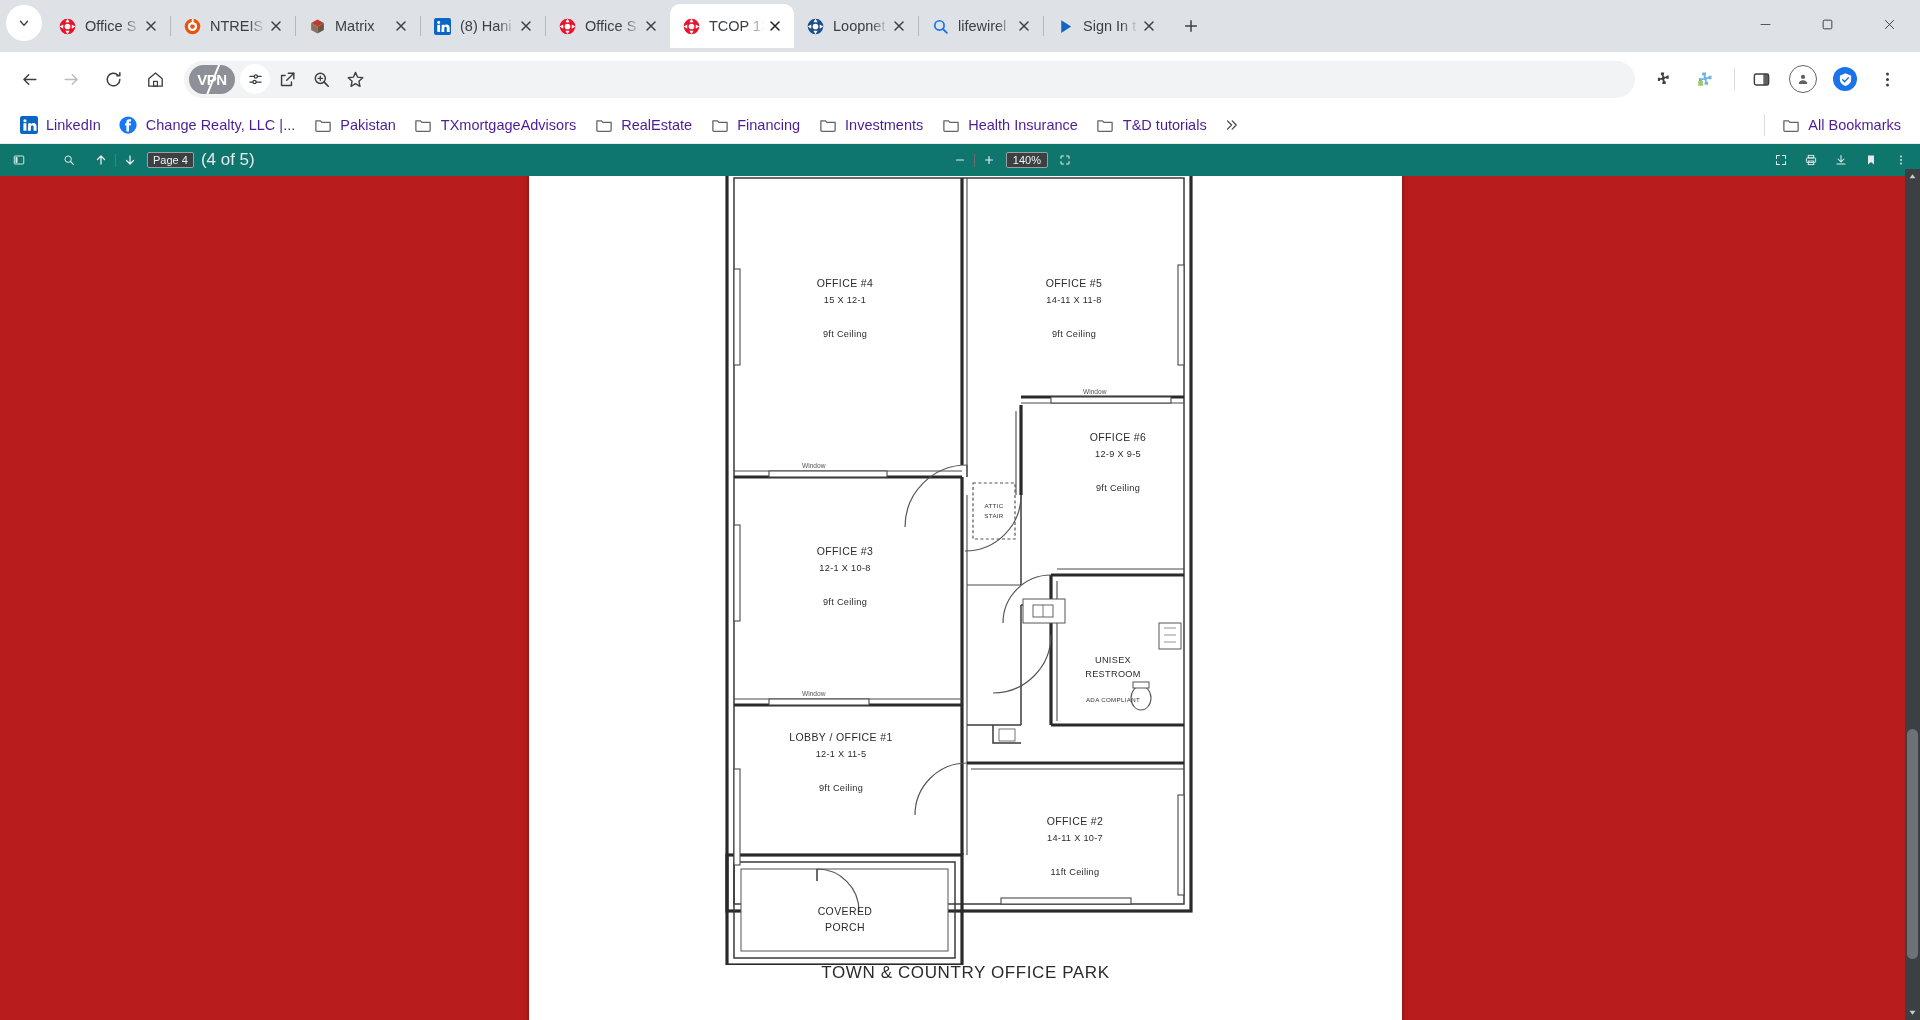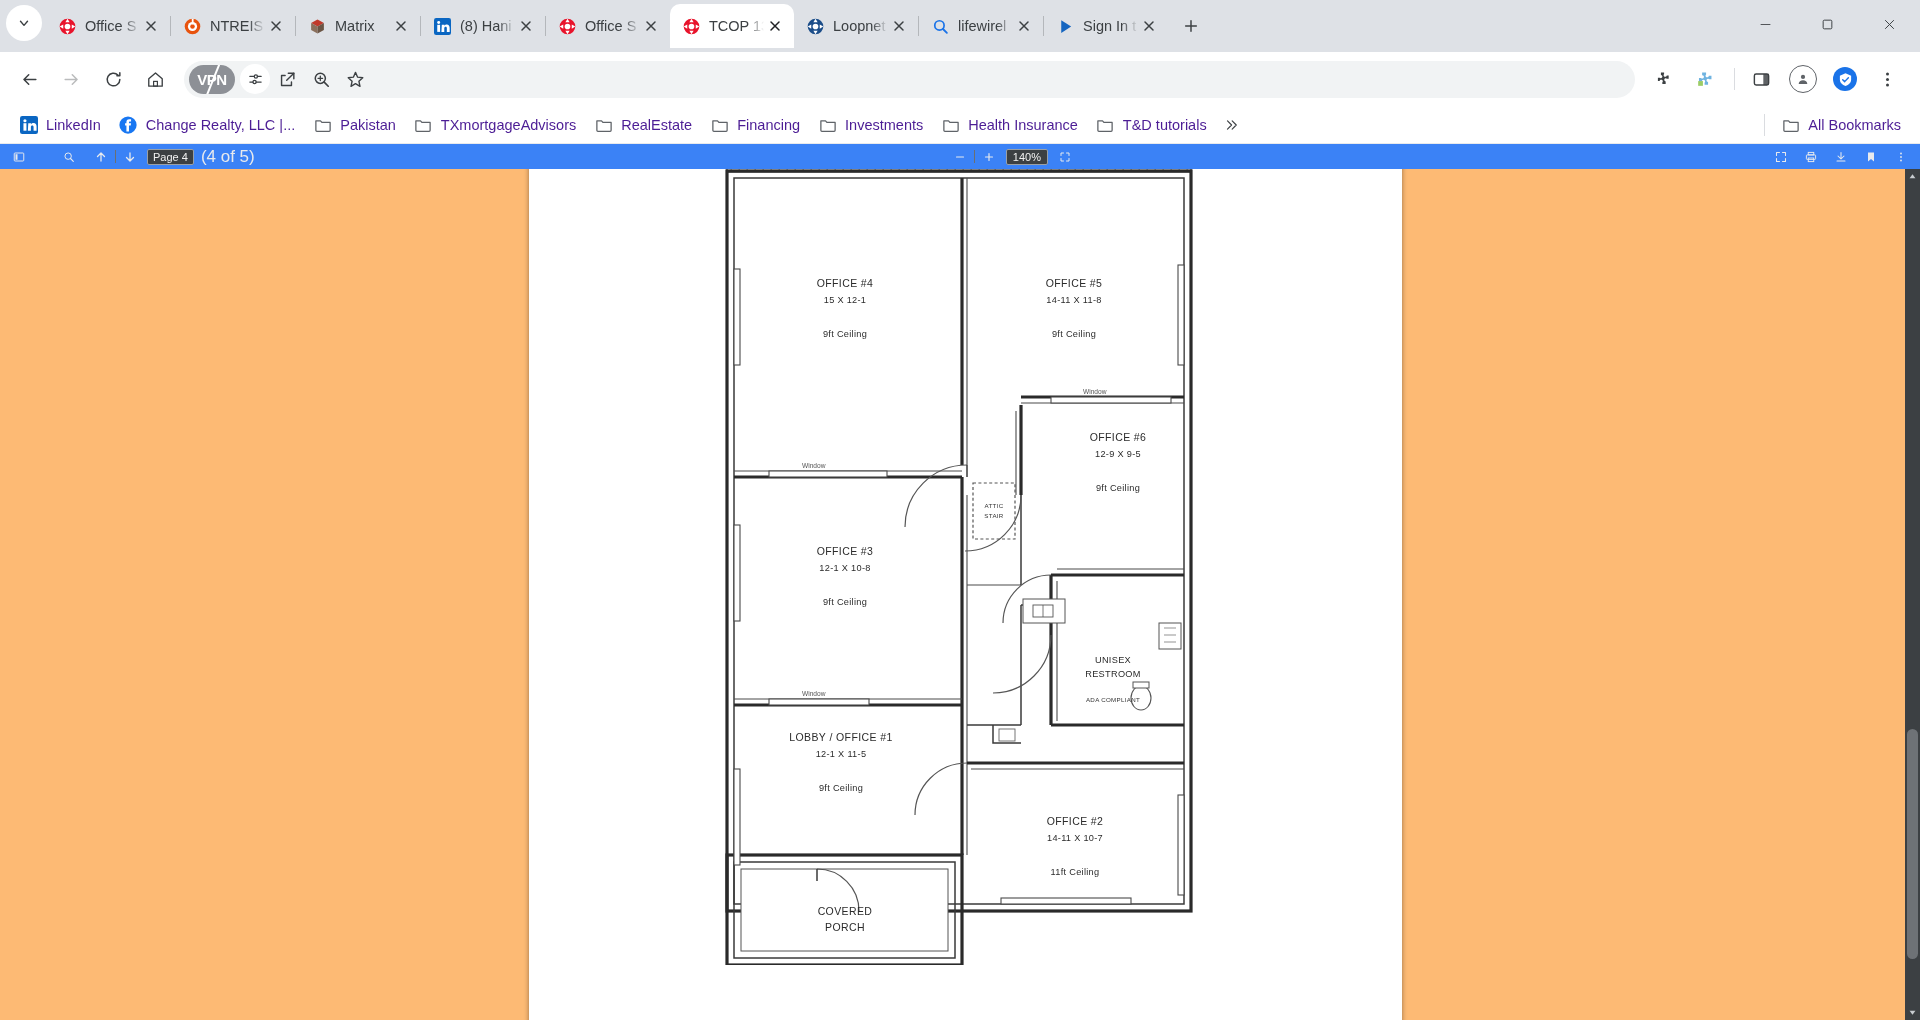--- a/index.html
+++ b/index.html
@@ -207,22 +207,22 @@
   .chev svg { width: 14px; height: 14px; }
 
   
   .pdfwrap {
     height: calc(1020px - 52px - 54px - 38px);
     background: #323639;
     position: relative;
     overflow: hidden;
   }
   .pdftoolbar {
-    height: 25px;
-    background: #3b82f6;
+    height: 32px;
+    background: #0f766e;
     display: flex;
     align-items: center;
     padding: 0 8px;
     color: #f1f1f1;
     font-size: 11px;
     position: relative;
     z-index: 5;
   }
   .pt-btn {
     width: 22px; height: 20px;
@@ -255,21 +255,21 @@
     background: #3c4043;
     margin: 0 6px;
     flex:0 0 auto;
   }
   .pt-right { display: flex; align-items: center; flex: 0 0 auto; }
 
   .pdfcanvas {
     position: absolute;
     left: 0; top: 25px;
     right: 0; bottom: 0;
-    background: #fdba74;
+    background: #b91c1c;
     overflow: hidden;
   }
   .page {
     position: absolute;
     left: 529px;
     top: -8px;
     width: 873px;
     height: 1130px;
     background: #ffffff;
     box-shadow: 0 1px 5px rgba(0,0,0,.4);
@@ -967,20 +967,21 @@
             <text class="txt" x="392" y="537" text-anchor="middle">ADA COMPLIANT</text>
           </g>
 
           <g>
             <text class="tx" x="124" y="750" text-anchor="middle">COVERED</text>
             <text class="tx" x="124" y="766" text-anchor="middle">PORCH</text>
           </g>
         </svg>
       </div>
 
+      <div class="planfooter">TOWN &amp; COUNTRY OFFICE PARK</div>
     </div>
   </div>
 
   <div class="vscroll">
     <div class="arrow">
       <svg viewBox="0 0 12 12">
           <path d="M6 2 L11 9 L1 9 Z" fill="#c8ccd0"></path>
         </svg>
     </div>
     <div class="thumb"></div>

